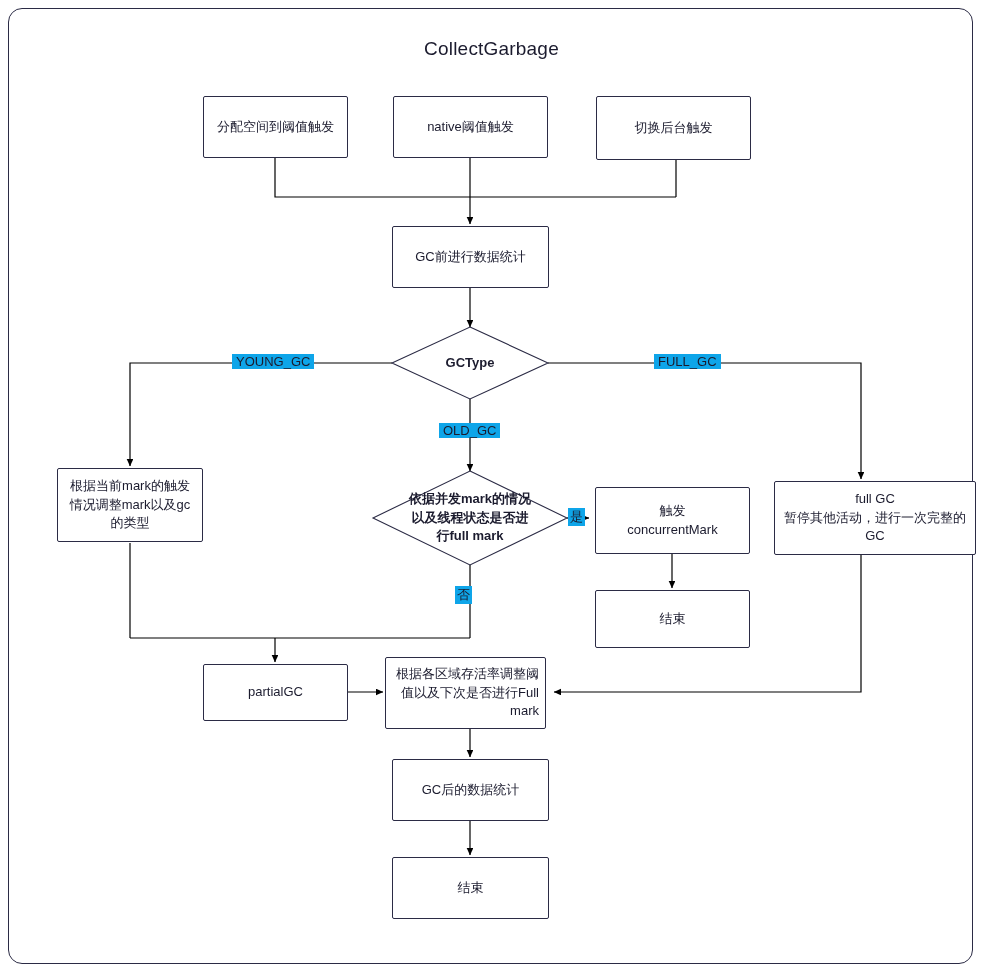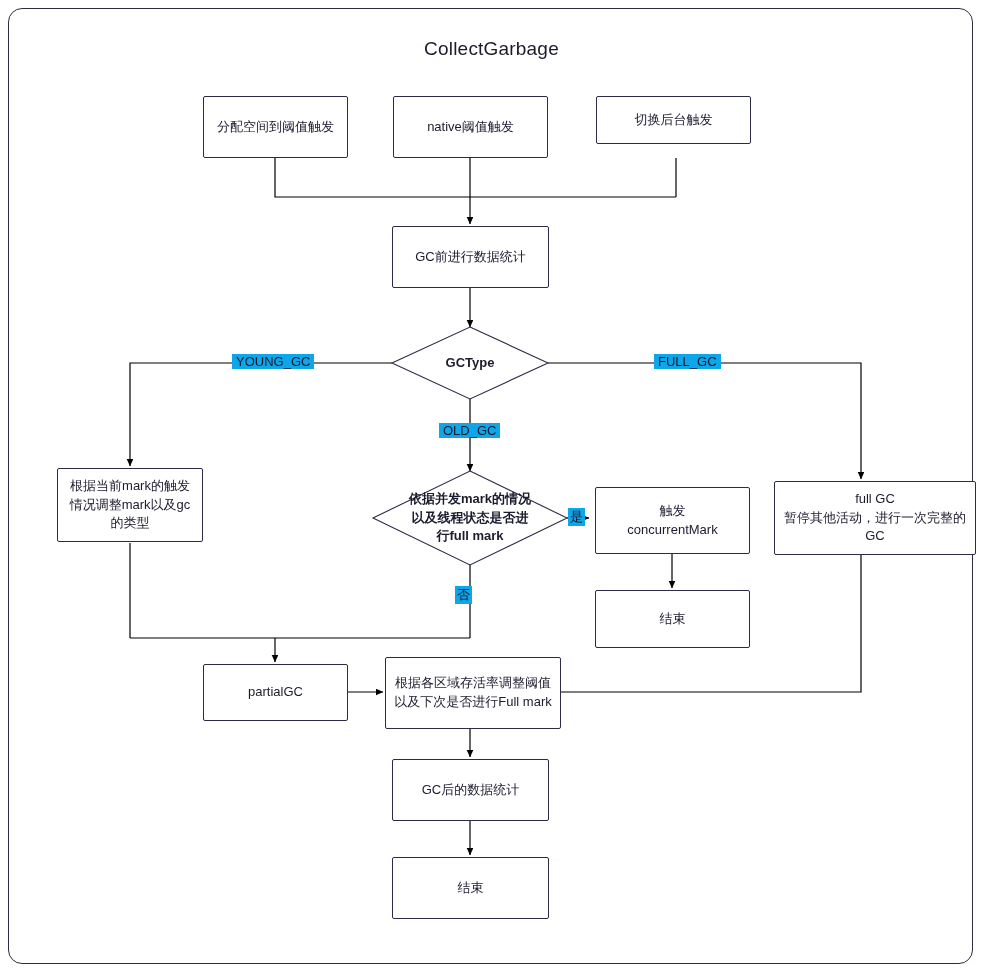--- a/index.html
+++ b/index.html
@@ -141,21 +141,21 @@
   </svg>
 
   <div class="node" style="left:203px; top:96px; width:145px; height:62px;">
     <span>分配空间到阈值触发</span>
   </div>
 
   <div class="node" style="left:393px; top:96px; width:155px; height:62px;">
     <span>native阈值触发</span>
   </div>
 
-  <div class="node" style="left:596px; top:96px; width:155px; height:48px;">
+  <div class="node" style="left:596px; top:96px; width:155px; height:64px;">
     <span>切换后台触发</span>
   </div>
 
   <div class="node" style="left:392px; top:226px; width:157px; height:62px;">
     <span>GC前进行数据统计</span>
   </div>
 
   <div class="diamond-wrap" style="left:392px; top:327px; width:156px; height:72px;">
     <div class="diamond-label">GCType</div>
   </div>
@@ -179,21 +179,21 @@
 
   <div class="node" style="left:774px; top:481px; width:202px; height:74px; flex-direction:column;">
     <span>full GC</span>
     <span>暂停其他活动，进行一次完整的GC</span>
   </div>
 
   <div class="node" style="left:203px; top:664px; width:145px; height:57px;">
     <span>partialGC</span>
   </div>
 
-  <div class="node" style="left:385px; top:657px; width:176px; height:72px;">
+  <div class="node" style="left:385px; top:657px; width:161px; height:72px;text-align:right;">
     <span>根据各区域存活率调整阈值以及下次是否进行Full mark</span>
   </div>
 
   <div class="node" style="left:392px; top:759px; width:157px; height:62px;">
     <span>GC后的数据统计</span>
   </div>
 
   <div class="node" style="left:392px; top:857px; width:157px; height:62px;">
     <span>结束</span>
   </div>

